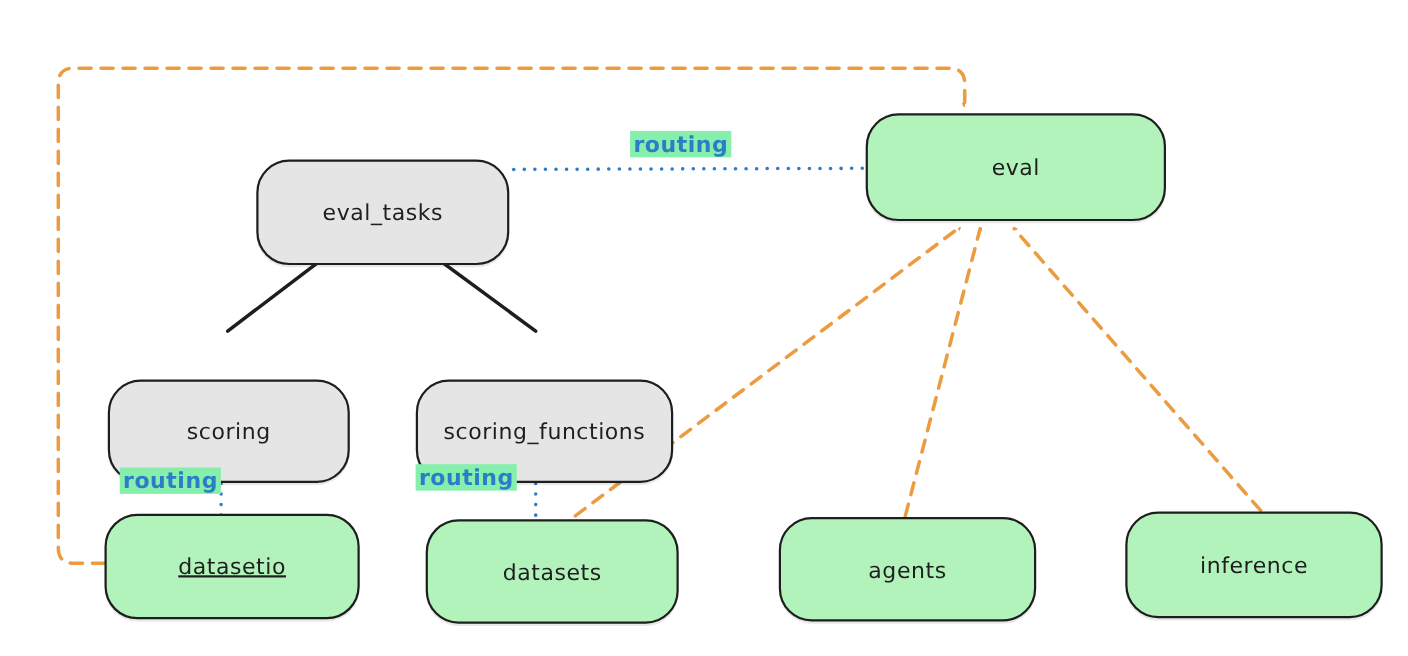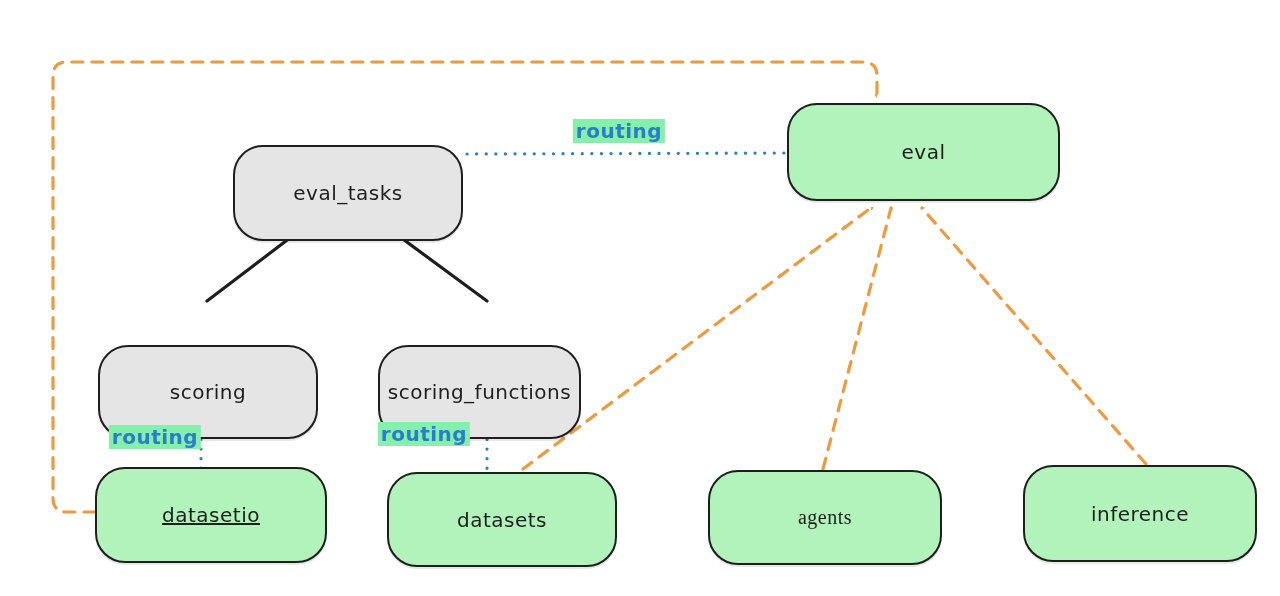--- a/index.html
+++ b/index.html
@@ -76,27 +76,27 @@
     <path d="M 823 469 L 891 208" fill="none" stroke="#ec9b40" stroke-width="3.2" stroke-linecap="round" stroke-dasharray="11 9" marker-end="url(#arrow-orange)"></path>
     <path d="M 1146 464 L 922 208" fill="none" stroke="#ec9b40" stroke-width="3.2" stroke-linecap="round" stroke-dasharray="11 9" marker-end="url(#arrow-orange)"></path>
   </svg>
 
   <div class="node blue" style="left:233px; top:105px; width:230px; height:96px;">eval_tasks</div>
 
   <div class="node green" style="left:787px; top:103px; width:273px; height:98px;">eval</div>
 
   <div class="node blue" style="left:98px;  top:305px; width:220px; height:94px;">scoring</div>
 
-  <div class="node blue" style="left:378px; top:305px; width:203px; height:94px;">scoring_functions</div>
+  <div class="node blue" style="left:378px; top:305px; width:234px; height:94px;">scoring_functions</div>
 
   <div class="node green" style="left:95px;  top:467px; width:232px; height:96px;text-decoration:underline;">datasetio</div>
 
   <div class="node green" style="left:387px; top:472px; width:230px; height:95px;">datasets</div>
 
-  <div class="node green" style="left:708px; top:470px; width:234px; height:95px;font-family:Liberation Serif, serif;">agents</div>
+  <div class="node green" style="left:708px; top:470px; width:234px; height:95px;">agents</div>
 
   <div class="node green" style="left:1023px; top:465px; width:234px; height:97px;">inference</div>
 
   <div class="edge-label" style="left:619px; top:131px;">routing</div>
 
   <div class="edge-label" style="left:155px; top:437px;">routing</div>
 
   <div class="edge-label" style="left:424px; top:434px;">routing</div>
 
 </div>

